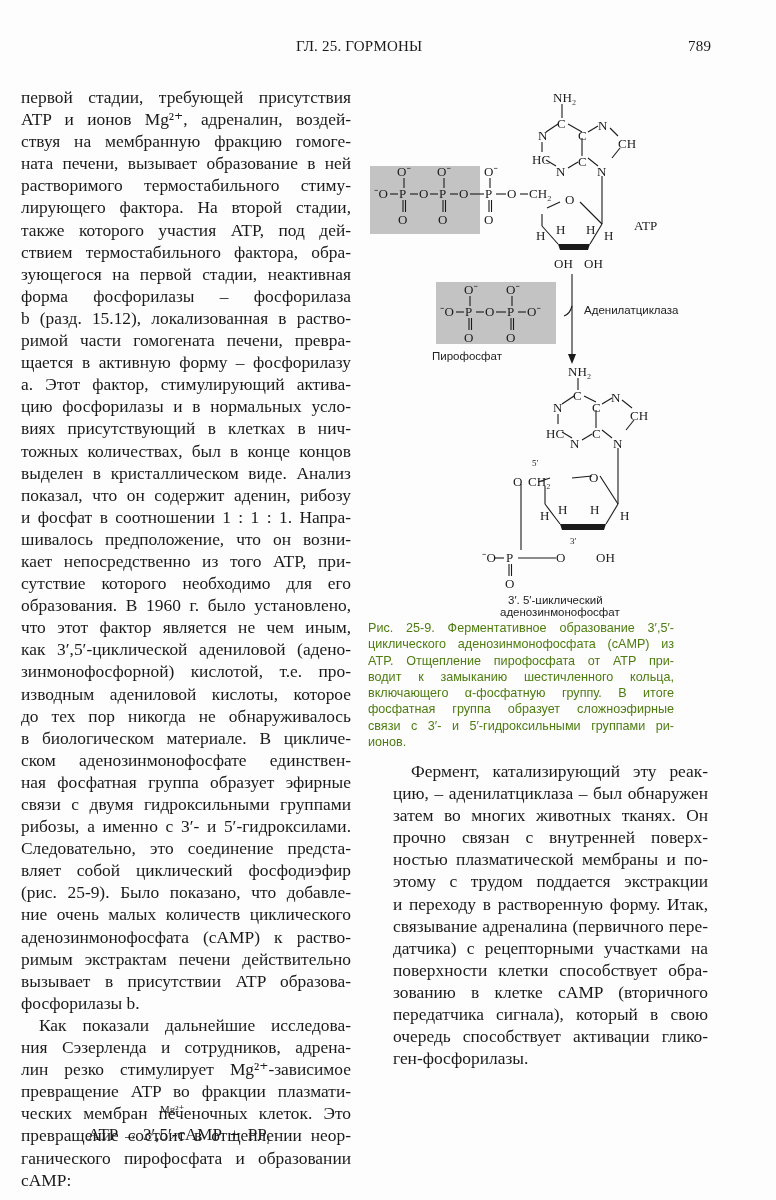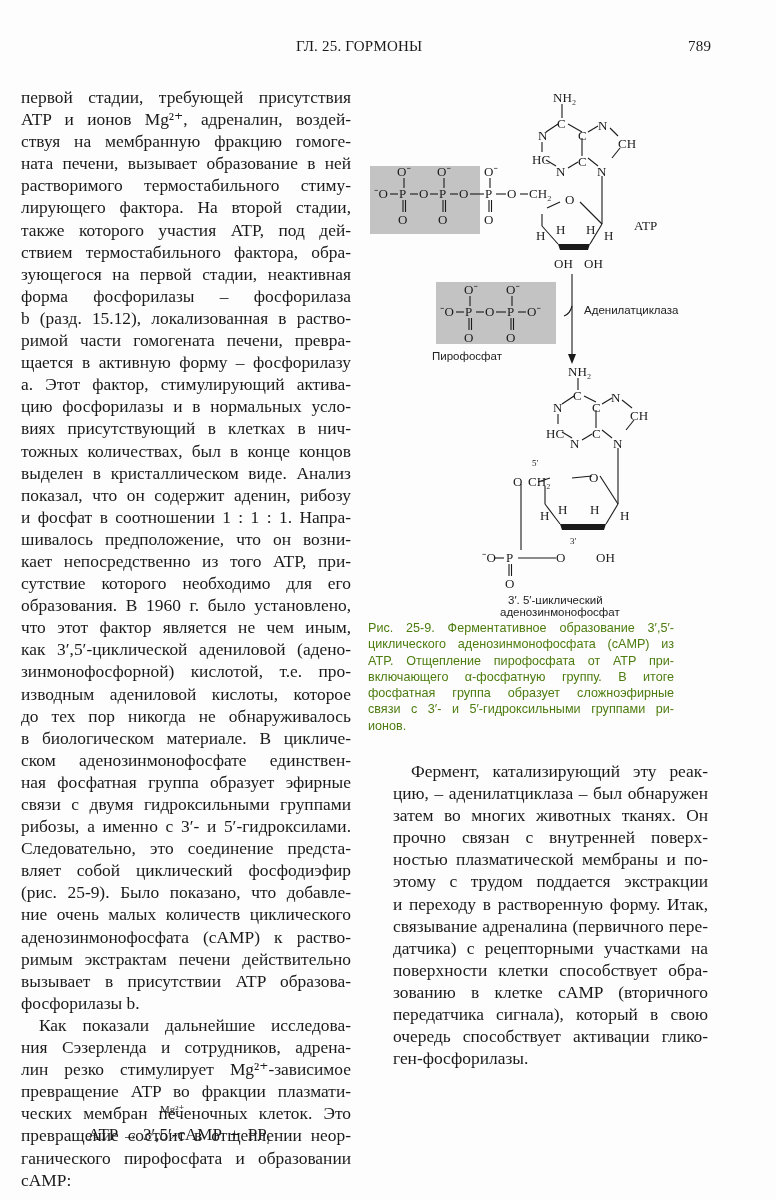--- a/index.html
+++ b/index.html
@@ -273,20 +273,21 @@
     <text x="210" y="460" class="chem-sm" fill="#fff">3′</text>
     <text x="148" y="520" class="chem-sans">3′, 5′-циклический</text>
   </svg>
   <div style="position:absolute;left:140px;top:522px;font-family:'Liberation Sans',sans-serif;font-size:11.5px;color:#222;">аденозинмонофосфат</div>
 </div>
 
 <div class="caption">
   <span class="line">Рис. 25-9. Ферментативное образование 3′,5′-</span>
   <span class="line">циклического аденозинмонофосфата (cAMP) из</span>
   <span class="line">ATP. Отщепление пирофосфата от ATP при-</span>
+  <span class="line">водит к замыканию шестичленного кольца,</span>
   <span class="line">включающего α-фосфатную группу. В итоге</span>
   <span class="line">фосфатная группа образует сложноэфирные</span>
   <span class="line">связи с 3′- и 5′-гидроксильными группами ри-</span>
   <span class="line last">ионов.</span>
 </div>
 
 <div class="col-right">
   <span class="line" style="padding-left:18px;box-sizing:border-box;">Фермент, катализирующий эту реак-</span>
   <span class="line">цию, – аденилатциклаза – был обнаружен</span>
   <span class="line">затем во многих животных тканях. Он</span>

